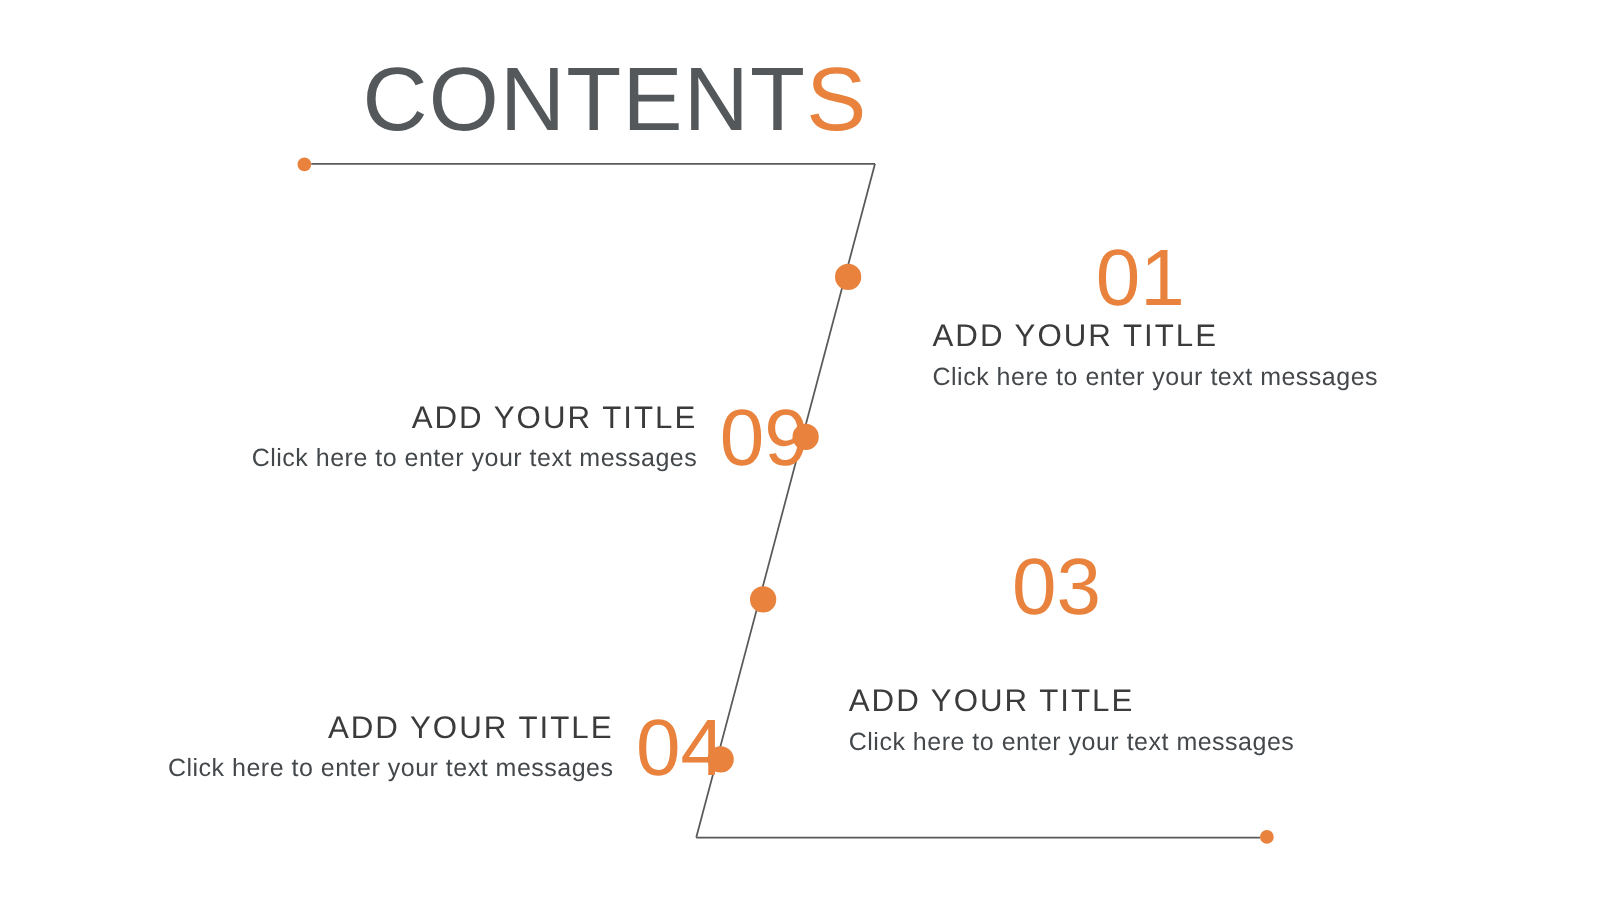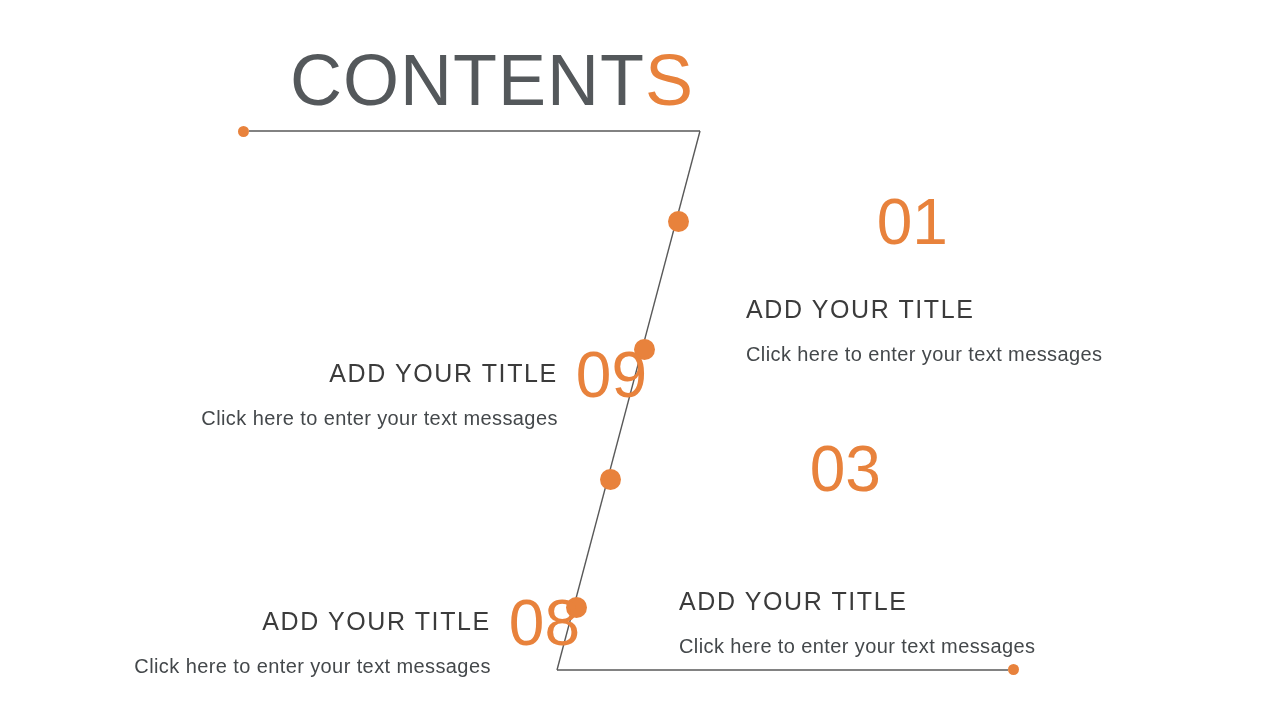--- a/index.html
+++ b/index.html
@@ -34,26 +34,26 @@
   .num{
     color:#E8823C;font-size:64px;line-height:1;
     font-weight:400;letter-spacing:0px;white-space:nowrap;
   }
   .texts{display:flex;flex-direction:column;}
   .item.right .texts{align-items:flex-start;margin-left:24px;}
   .item.left  .texts{align-items:flex-end;margin-right:18px;}
 
   .it-title{
     color:#3B3B3B;font-size:25px;line-height:1.25;
-    letter-spacing:1.6px;font-weight:300;white-space:nowrap;margin-top:40px;
+    letter-spacing:1.6px;font-weight:300;white-space:nowrap;
   }
   .it-desc{
     color:#44484B;font-size:20px;line-height:1.35;
     letter-spacing:0.4px;font-weight:300;white-space:nowrap;
-    margin-top:16px;
+    margin-top:4px;
   }
 
   
   #item-01{left:722px;top:190px;}
   #item-02{right:633px;top:318px;}
   #item-03{left:655px;top:437px;gap:45px;}
   #item-04{right:700px;top:566px;}
 </style>
 </head>
 <body>
@@ -100,16 +100,16 @@
       <div class="it-title">ADD YOUR TITLE</div>
       <div class="it-desc">Click here to enter your text messages</div>
     </div>
   </div>
 
   <div class="item left" id="item-04">
     <div class="texts">
       <div class="it-title">ADD YOUR TITLE</div>
       <div class="it-desc">Click here to enter your text messages</div>
     </div>
-    <div class="num">08</div>
+    <div class="num">04</div>
   </div>
 
 </div>
 
 </body></html>

